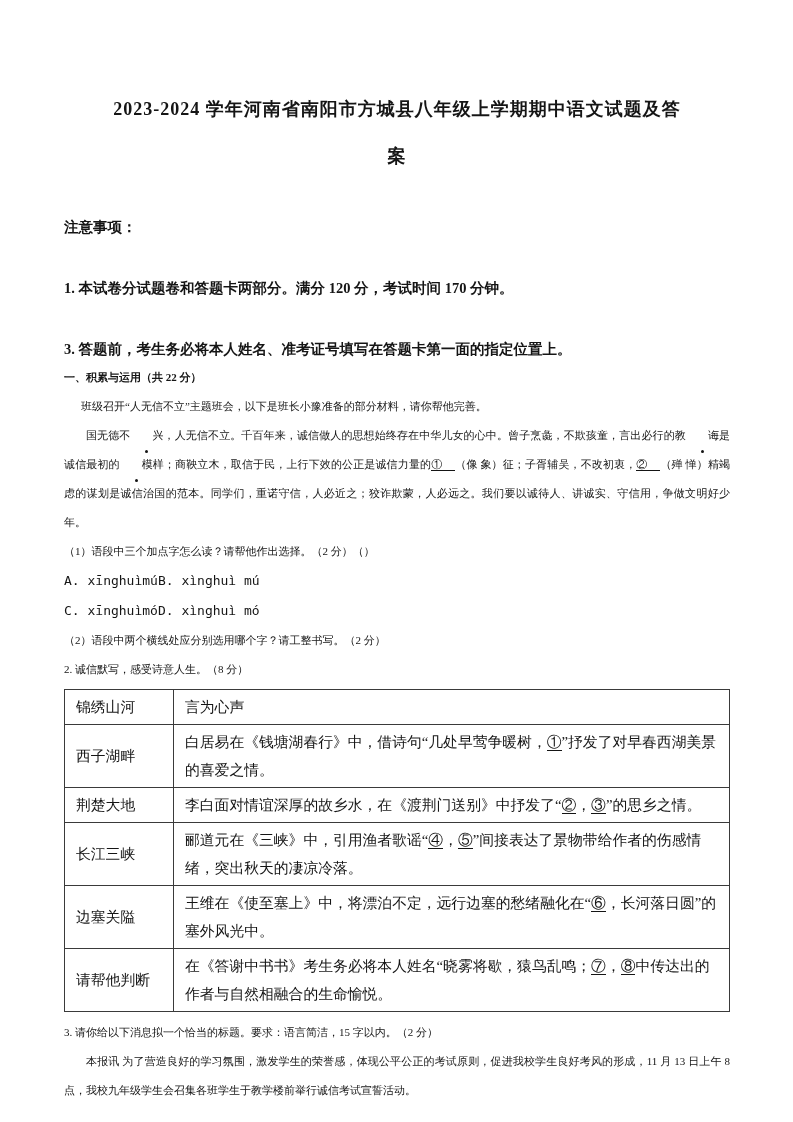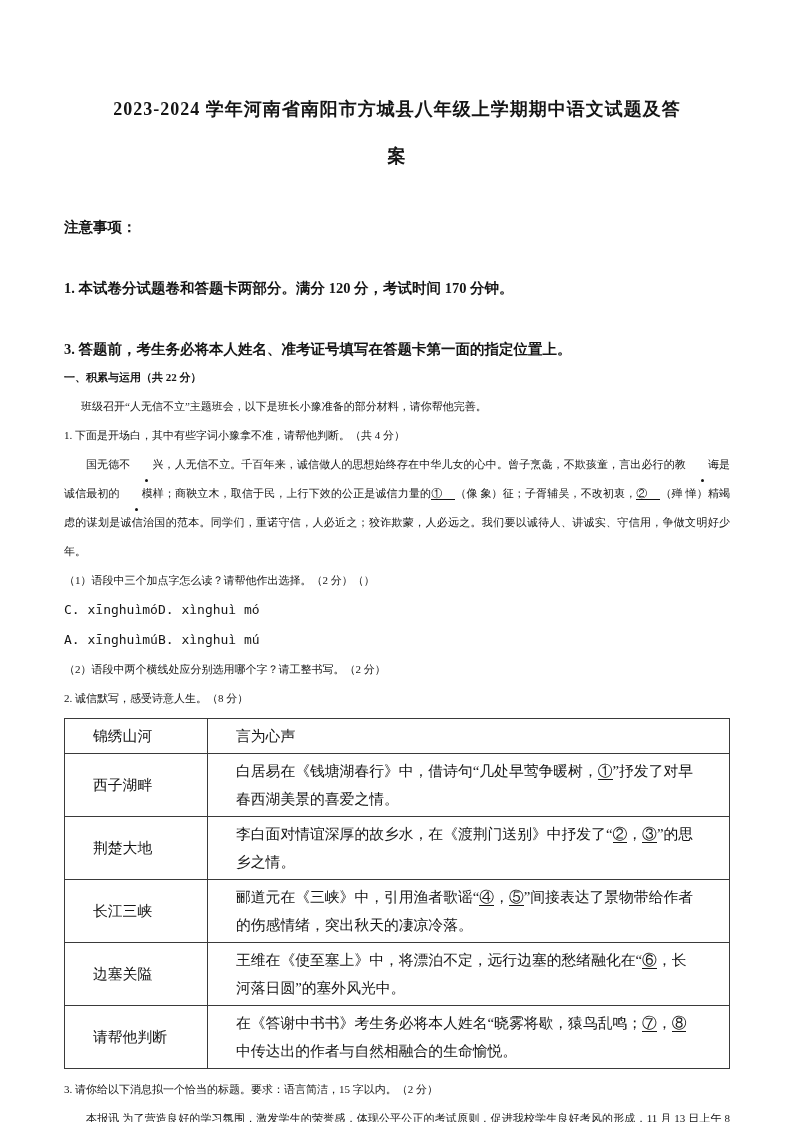--- a/index.html
+++ b/index.html
@@ -17,21 +17,21 @@
   .notice-line{font-size:14.5px;line-height:27px;font-weight:bold;white-space:nowrap;margin-top:34px;}
   .line{font-size:11px;line-height:29px;}
   .indent{text-indent:2em;text-align:justify;}
   .just{text-align:justify;margin-left:17px;}
   .pinyin{font-family:"DejaVu Sans Mono",monospace;font-size:13px;line-height:30px;letter-spacing:0;}
   table.sheet{
     width:100%;border-collapse:collapse;margin:5px 0 6px 0;
   }
   table.sheet td{
     border:1px solid #3a3a3a;font-size:14.8px;line-height:28px;
-    padding:3px 28px;vertical-align:middle;text-align:left;
+    padding:3px 11px;vertical-align:middle;text-align:left;
   }
   td.c1{width:86px;padding:3px 9px;}
   td.center{text-align:center;}
   .useg{border-bottom:1px solid #151515;}
   .useg.wide{padding-right:13px;}
   .dotc{position:relative;display:inline-block;}
   .dotc::after{
     content:"";position:absolute;left:50%;bottom:-3px;margin-left:-1.5px;
     width:3px;height:3px;border-radius:50%;background:#151515;
   }
@@ -46,25 +46,24 @@
     <div>案</div>
   </div>
 
   <p class="notice-line">注意事项：</p>
   <p class="notice-line">1. 本试卷分试题卷和答题卡两部分。满分 120 分，考试时间 170 分钟。</p>
   <p class="notice-line">3. 答题前，考生务必将本人姓名、准考证号填写在答题卡第一面的指定位置上。</p>
 
   <p class="line b">一、积累与运用（共 22 分）</p>
   <p class="line just">班级召开“人无信不立”主题班会，以下是班长小豫准备的部分材料，请你帮他完善。</p>
 
-  <p class="line">1. 下面是开场白，其中有些字词小豫拿不准，请帮他判断。（共 4 分）</p>
   <p class="line indent"><span>国无德不</span><span class="dotc">兴</span><span>，人无信不立。千百年来，诚信做人的思想始终存在中华儿女的心中。曾子烹彘，不欺孩童，言出必行的教</span><span class="dotc">诲</span><span>是诚信最初的</span><span class="dotc">模</span><span>样；商鞅立木，取信于民，上行下效的公正是诚信力量的</span><span class="useg wide">①</span><span>（像 象）征；子胥辅吴，不改初衷，</span><span class="useg wide">②</span><span>（殚 惮）精竭虑的谋划是诚信治国的范本。同学们，重诺守信，人必近之；狡诈欺蒙，人必远之。我们要以诚待人、讲诚实、守信用，争做文明好少年。</span></p>
   <p class="line">（1）语段中三个加点字怎么读？请帮他作出选择。（2 分）（）</p>
+  <p class="pinyin">A. xīnghuìmúB. xìnghuì mú</p>
   <p class="pinyin">C. xīnghuìmóD. xìnghuì mó</p>
-  <p class="pinyin">A. xīnghuìmúB. xìnghuì mú</p>
   <p class="line">（2）语段中两个横线处应分别选用哪个字？请工整书写。（2 分）</p>
 
   <p class="line">2. 诚信默写，感受诗意人生。（8 分）</p>
 
   <table class="sheet">
     <tbody>
       <tr>
         <td class="c1">锦绣山河</td>
         <td class="center">言为心声</td>
       </tr>

